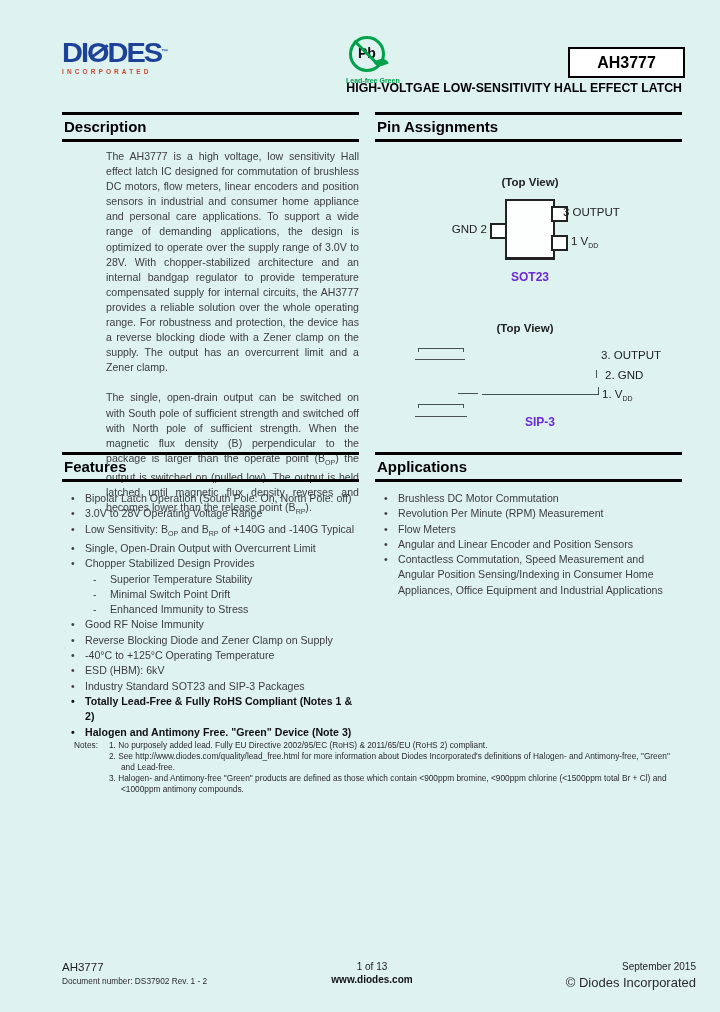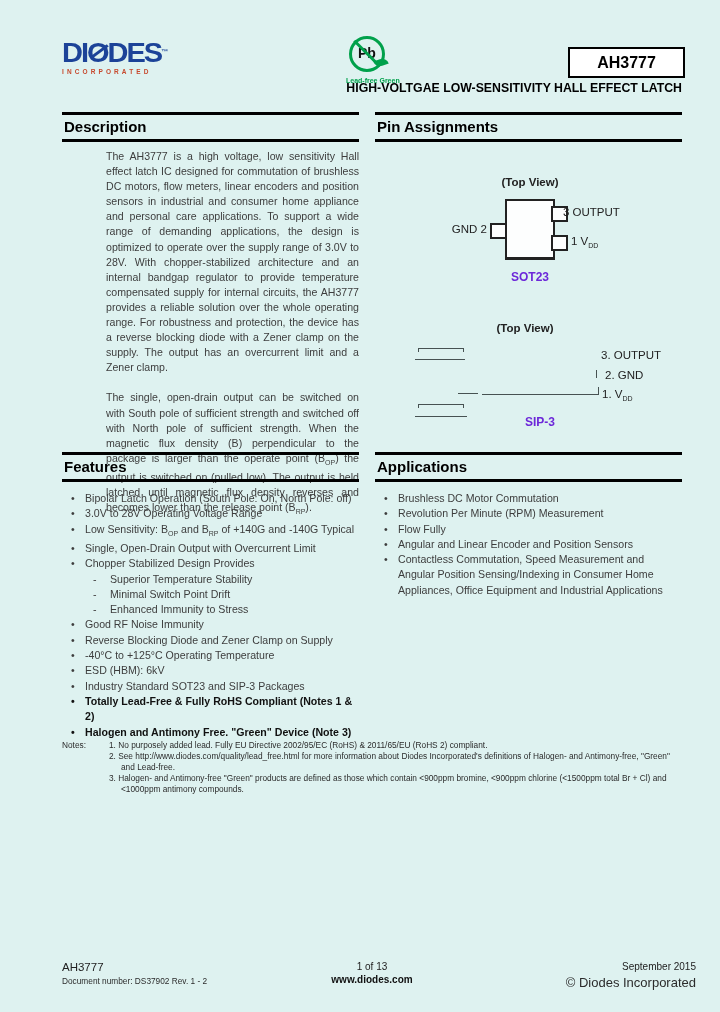--- a/index.html
+++ b/index.html
@@ -64,21 +64,21 @@
   .sip-fragC { left: 43px; top: 262px; width: 44px; }
   .sip-fragD { left: 40px; top: 274px; width: 52px; }
   .sip-mid   { left: 83px; top: 251px; width: 20px; }
   .sip-long  { position: absolute; left: 107px; top: 245px; width: 116px; height: 7px; border-bottom: 1px solid #475252; border-right: 1px solid #475252; }
   .sip-tick2 { position: absolute; left: 221px; top: 228px; width: 1px; height: 8px; background: #475252; }
   .sip-l3 { left: 226px; top: 207px; }
   .sip-l2 { left: 230px; top: 227px; }
   .sip-l1 { left: 227px; top: 246px; }
   
   .notes { position: absolute; left: 62px; top: 740px; width: 622px; font-size: 8.3px; line-height: 10.9px; color: #2b2b2b; }
-  .notes-label { position: absolute; left: 0; top: 0; }
+  .notes-label { position: absolute; left: 12px; top: 0; }
   .notes-list { margin-left: 47px; }
   .note { padding-left: 12px; text-indent: -12px; }
   
   .footer-left  { position: absolute; left: 62px; top: 961px; }
   .footer-left .l1 { font-size: 11.5px; color: #222; }
   .footer-left .l2 { font-size: 8.3px; margin-top: 3px; color: #2b2b2b; }
   .footer-center { position: absolute; left: 12px; top: 961px; width: 720px; text-align: center; }
   .footer-center .c1 { font-size: 10px; color: #222; }
   .footer-center .c2 { font-size: 10px; font-weight: bold; margin-top: 2px; color: #111; }
   .footer-right { position: absolute; right: 24px; top: 961px; text-align: right; }
@@ -166,21 +166,21 @@
       <li class="bold">Totally Lead-Free &amp; Fully RoHS Compliant (Notes 1 &amp; 2)</li>
       <li class="bold">Halogen and Antimony Free. "Green" Device (Note 3)</li>
     </ul>
   </div>
 
   <div class="col-right" style="top:452px;">
     <div class="sec-h">Applications</div>
     <ul class="blist">
       <li>Brushless DC Motor Commutation</li>
       <li>Revolution Per Minute (RPM) Measurement</li>
-      <li>Flow Fully</li>
+      <li>Flow Meters</li>
       <li>Angular and Linear Encoder and Position Sensors</li>
       <li>Contactless Commutation, Speed Measurement and Angular Position Sensing/Indexing  in  Consumer Home Appliances, Office Equipment and Industrial Applications</li>
     </ul>
   </div>
 
   <div class="notes">
     <div class="notes-label">Notes:</div>
     <div class="notes-list">
       <div class="note">1. No purposely added lead. Fully EU Directive 2002/95/EC (RoHS) &amp; 2011/65/EU (RoHS 2) compliant.</div>
       <div class="note">2. See http://www.diodes.com/quality/lead_free.html for more information about Diodes Incorporated's definitions of Halogen- and Antimony-free, "Green" and Lead-free.</div>

